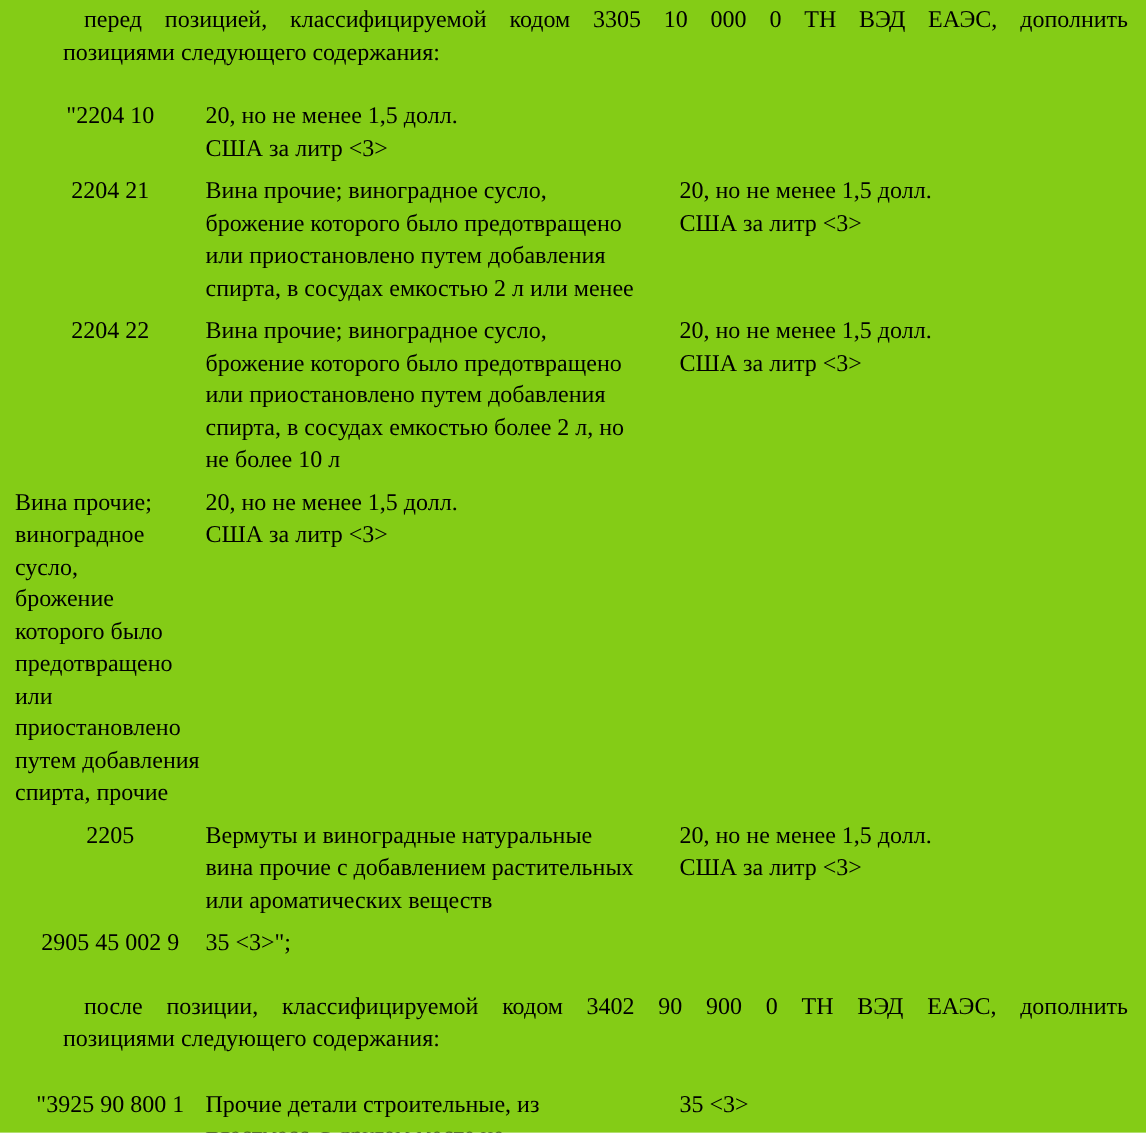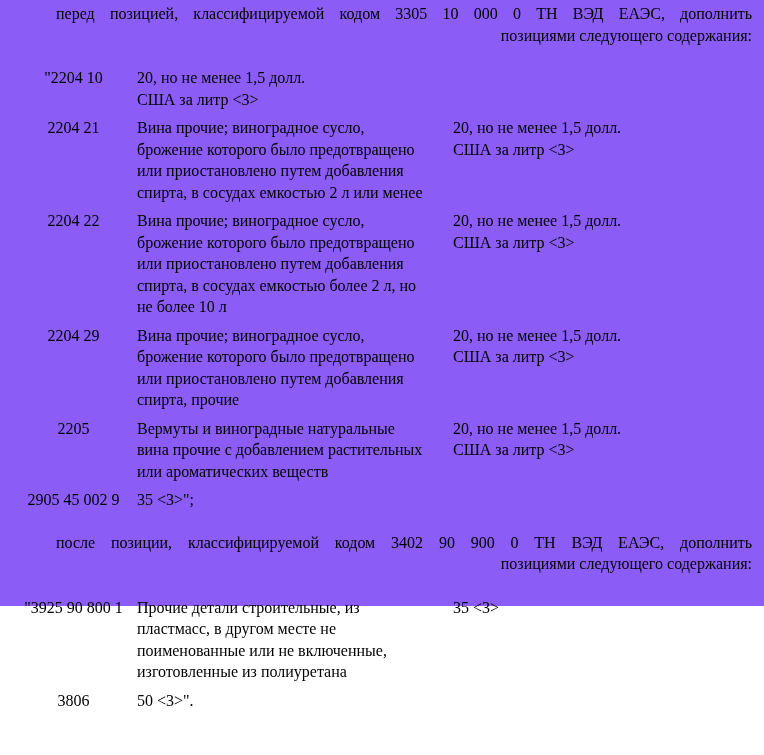--- a/index.html
+++ b/index.html
@@ -8,33 +8,33 @@
     width: 764px;
     height: 755px;
     overflow: hidden;
     font-family: "Liberation Serif", "DejaVu Serif", serif;
     font-size: 16px;
     line-height: 21.5px;
     color: #000000;
   }
   .page {
     width: 764px;
-    height: 606px;
+    height: 755px;
     padding: 3px 12px 0 10px;
-    background: #8b5cf6;
+    background: #84cc16;
   }
   .para { width: 742px; }
   .para .l1 {
     display: block;
     text-align: justify;
     text-align-last: justify;
     text-indent: 46px;
     white-space: normal;
   }
-  .para .l2 { display: block; text-align: right; }
+  .para .l2 { display: block; text-align: left; margin-left: 32px; }
 
   .table { width: 742px; }
   .t1 { margin-top: 21px; }
   .t2 { margin-top: 22px; }
   .para2 { margin-top: 21px; }
 
   .row {
     display: grid;
     grid-template-columns: 127px 316px 190px;
   }
@@ -73,21 +73,20 @@
       <div class="code">2204 22</div>
       <div class="desc">Вина прочие; виноградное сусло,
 брожение которого было предотвращено
 или приостановлено путем добавления
 спирта, в сосудах емкостью более 2 л, но
 не более 10 л</div>
       <div class="rate">20, но не менее 1,5 долл.
 США за литр &lt;3&gt;</div>
     </div>
     <div class="row">
-      <div class="code">2204 29</div>
       <div class="desc">Вина прочие; виноградное сусло,
 брожение которого было предотвращено
 или приостановлено путем добавления
 спирта, прочие</div>
       <div class="rate">20, но не менее 1,5 долл.
 США за литр &lt;3&gt;</div>
     </div>
     <div class="row">
       <div class="code">2205</div>
       <div class="desc">Вермуты и виноградные натуральные

